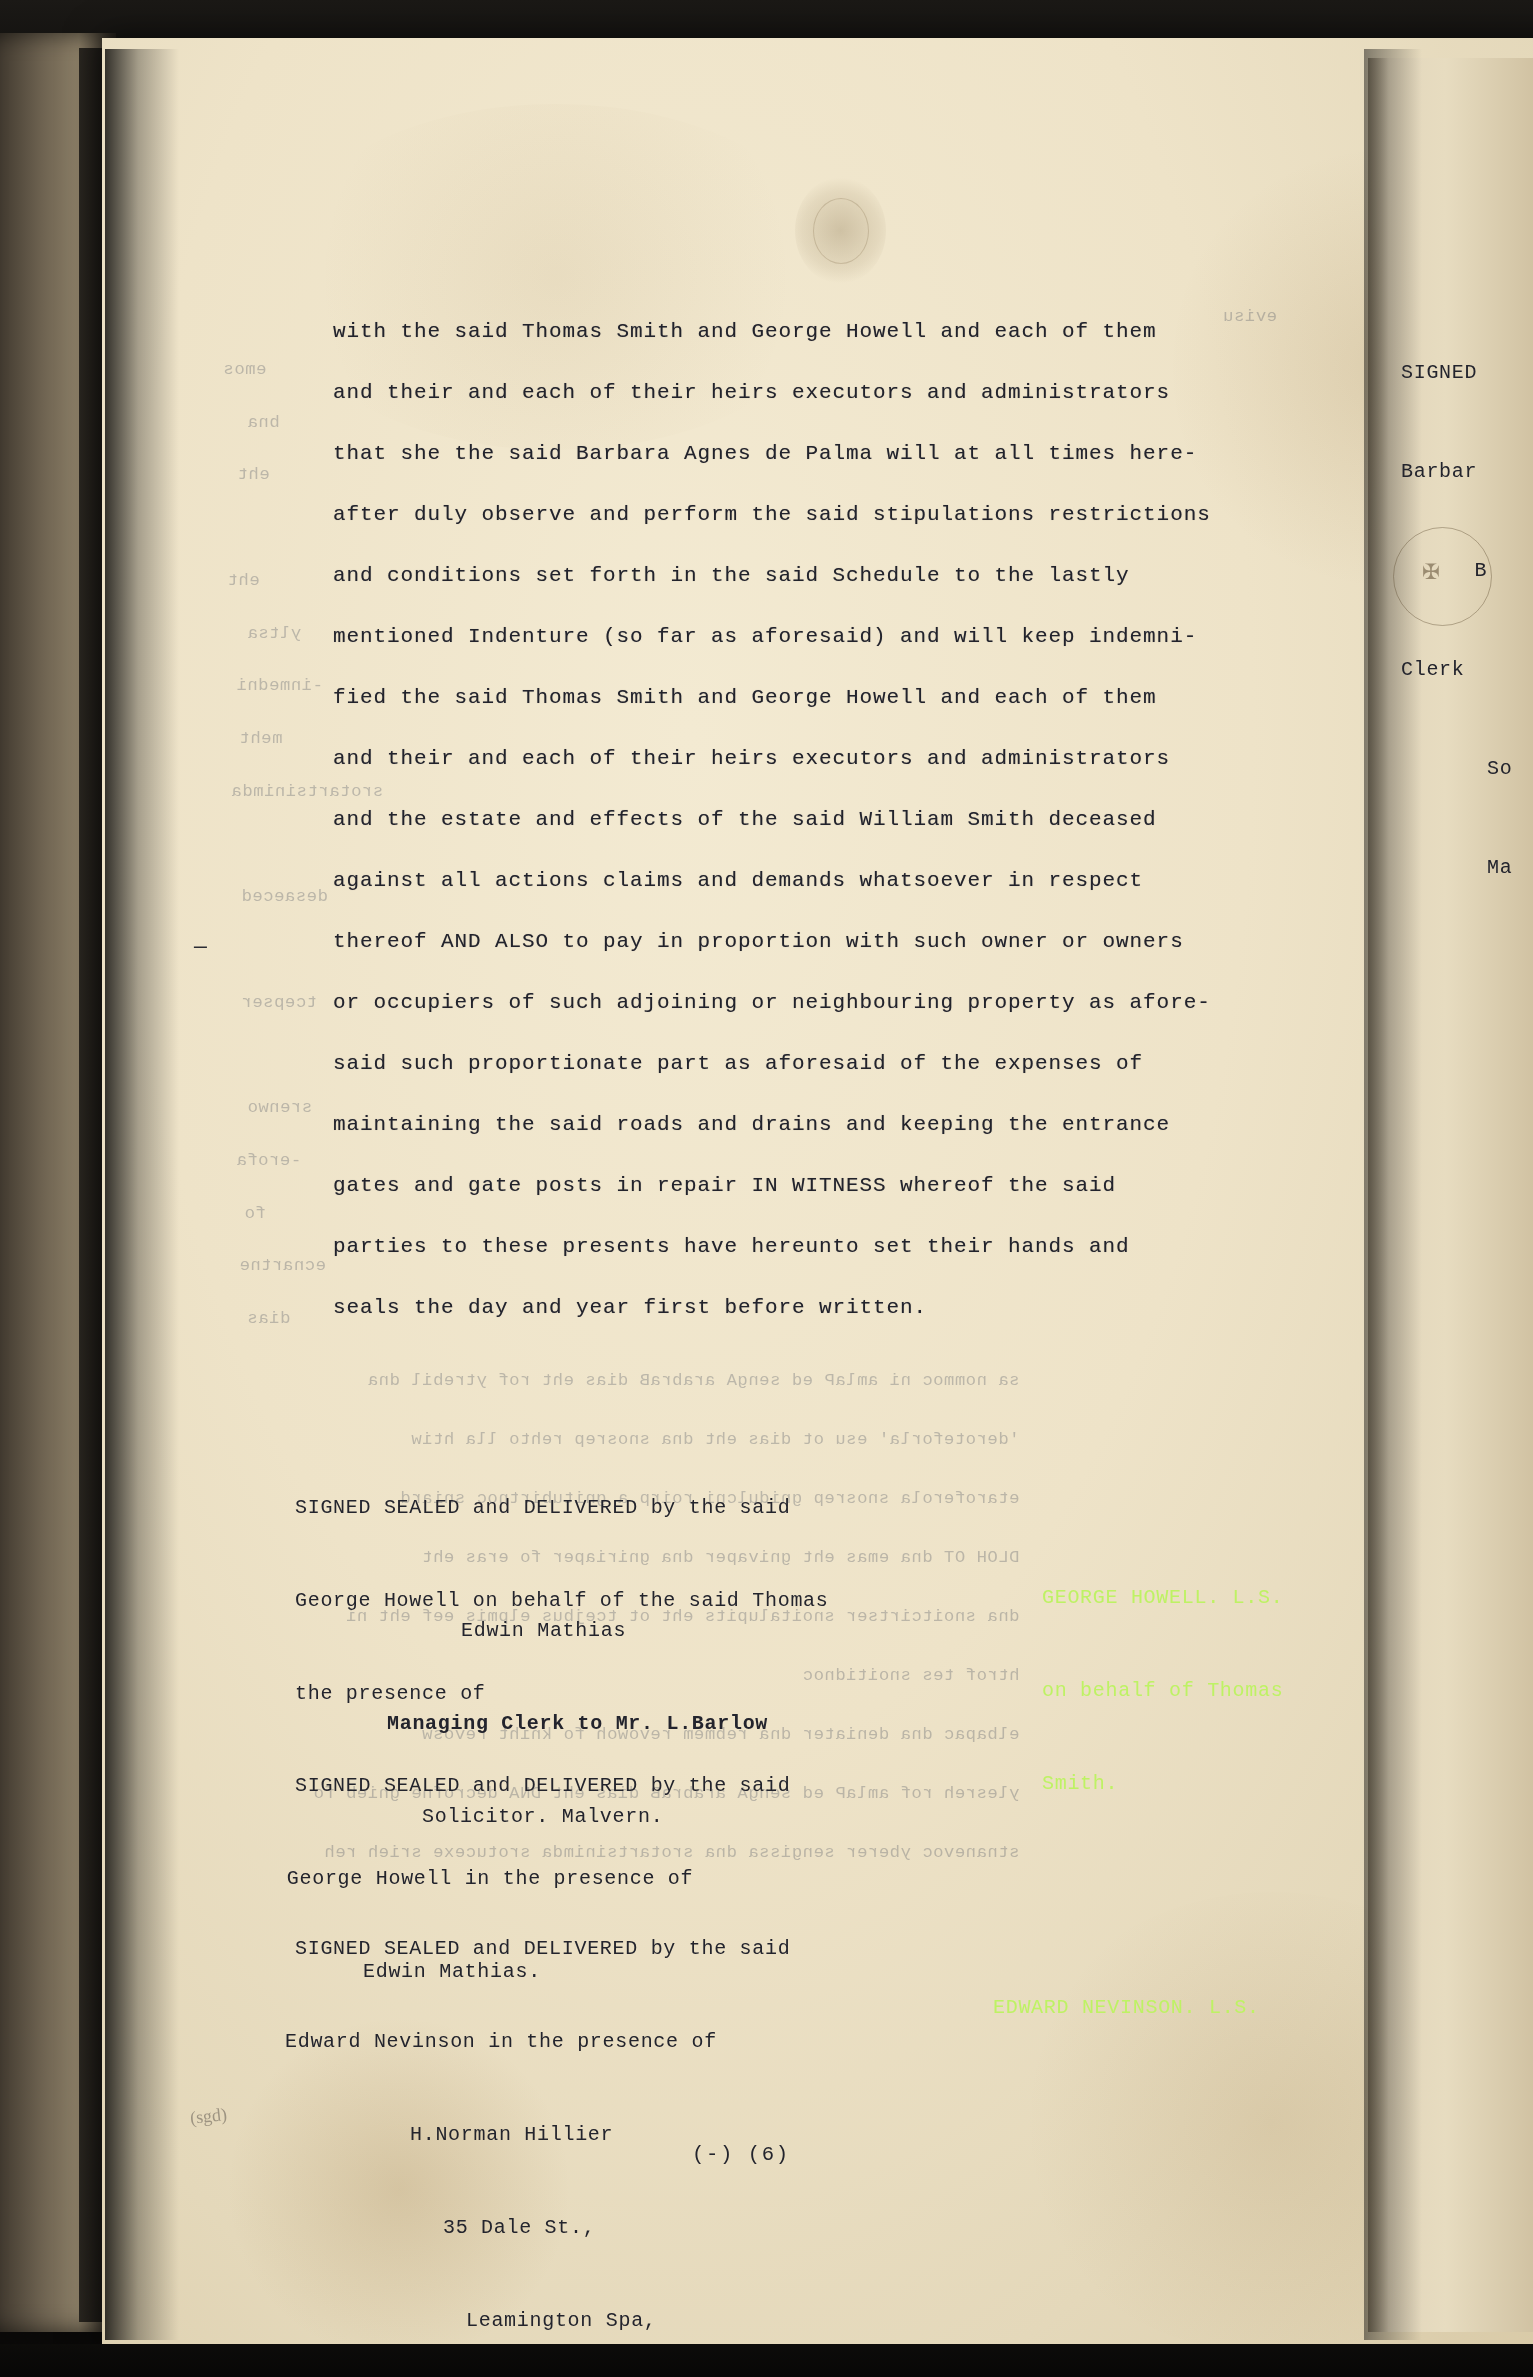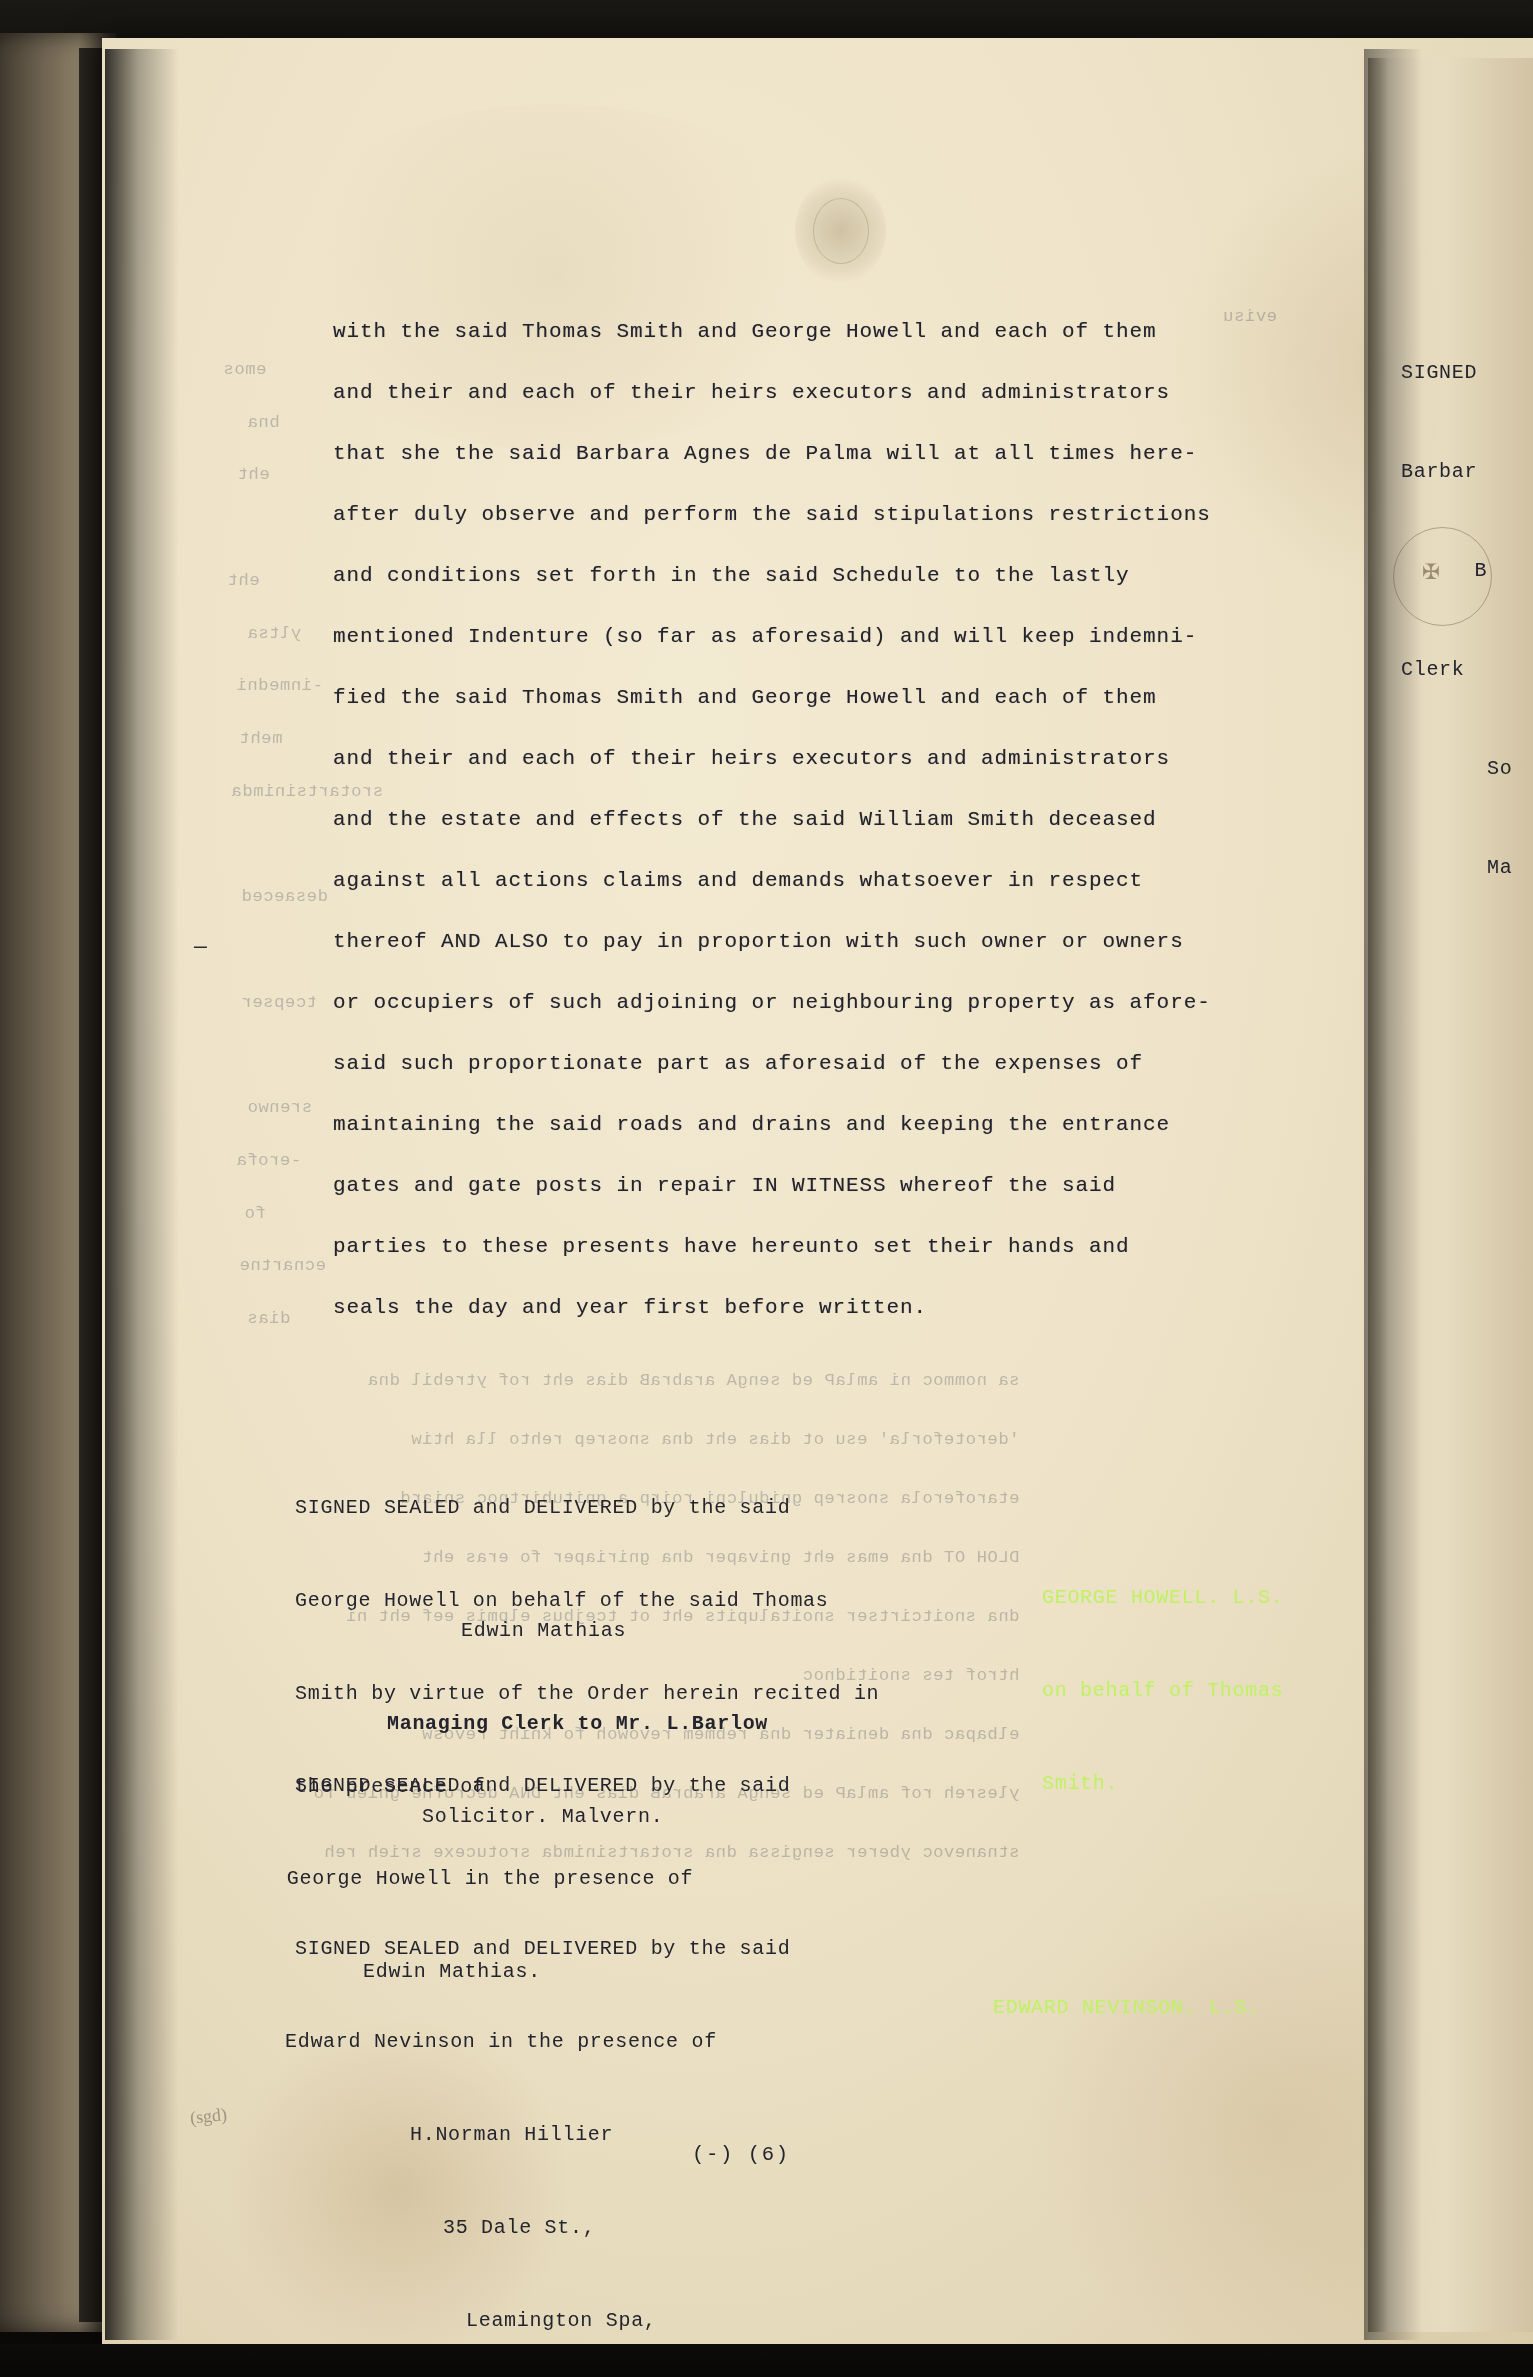--- a/index.html
+++ b/index.html
@@ -310,21 +310,20 @@
     <div class="body-line">gates and gate posts in repair IN WITNESS whereof the said</div>
     <div class="body-line">parties to these presents have hereunto set their hands and</div>
     <div class="body-line">seals the day and year first before written.</div>
   </div>
 
   <div class="dash-mark">—</div>
 
   <div class="exec" style="left:295px; top:1430px;">
     <div>SIGNED SEALED and DELIVERED by the said</div>
     <div>George Howell on behalf of the said Thomas</div>
-    <div>Smith by virtue of the Order herein recited in</div>
     <div>the presence of</div>
   </div>
   <div class="exec" style="left:387px; top:1553px;">
     <div style="margin-left:74px;">Edwin Mathias</div>
     <div style="margin-left:0px;font-weight:bold;">Managing Clerk to Mr. L.Barlow</div>
     <div style="margin-left:35px;">Solicitor. Malvern.</div>
   </div>
   <div class="sigline" style="left:1042px; top:1520px;">
     <div>GEORGE HOWELL. L.S.</div>
     <div>on behalf of Thomas</div>

